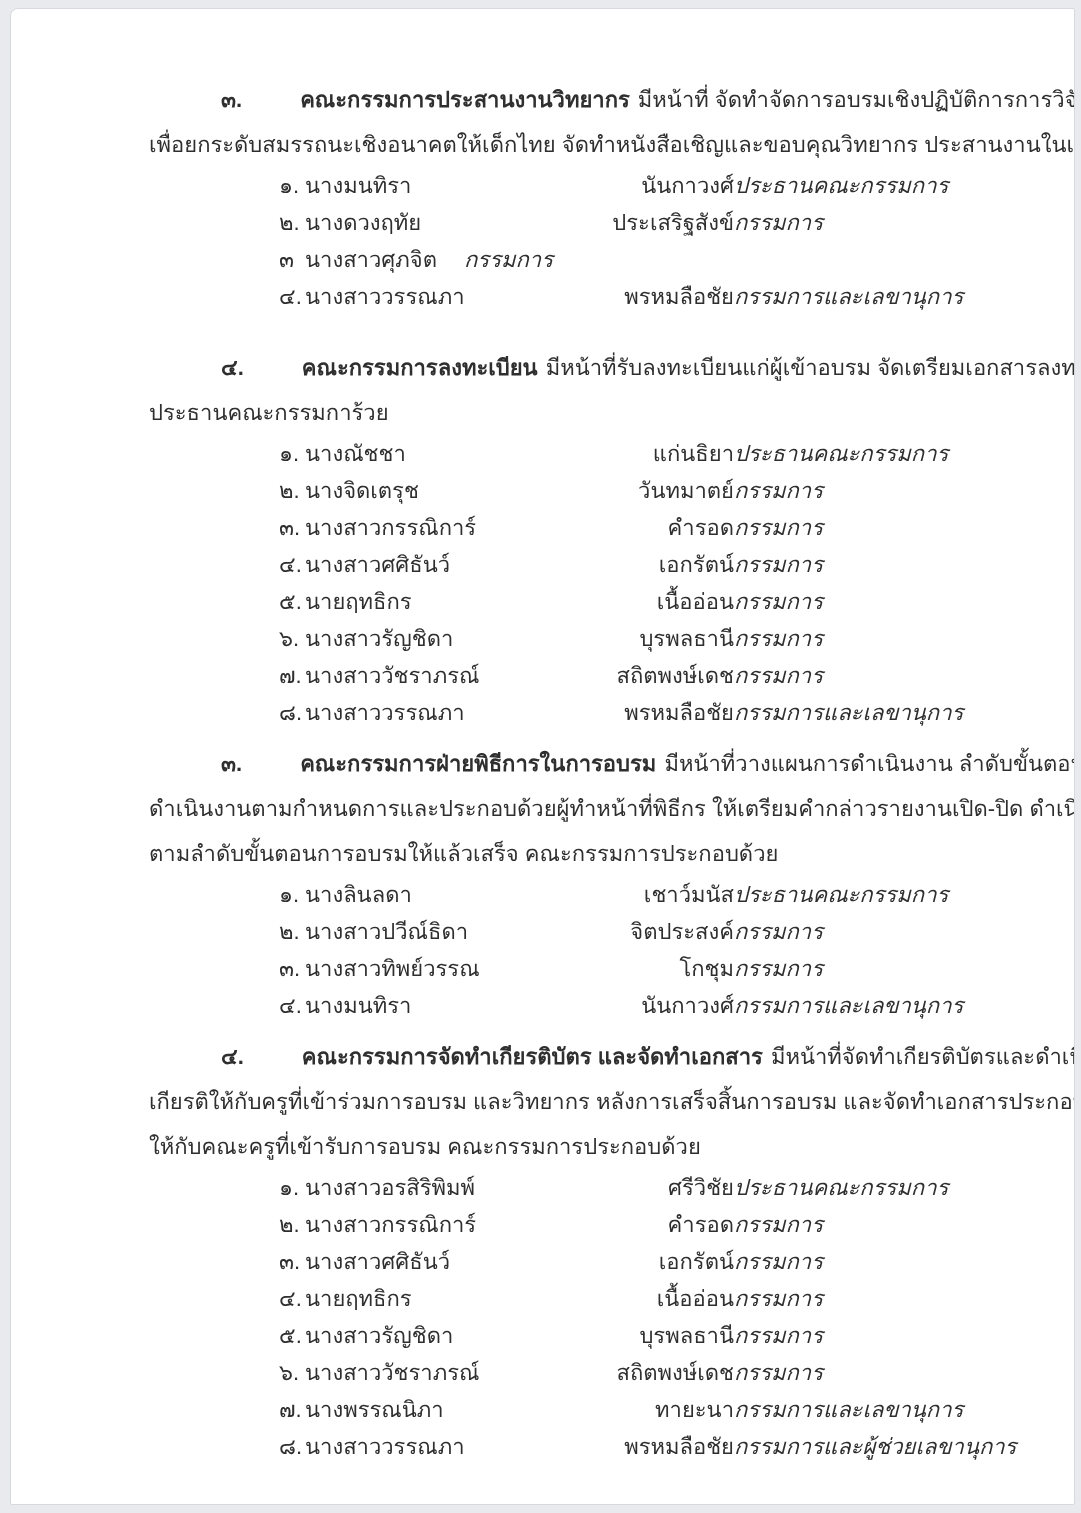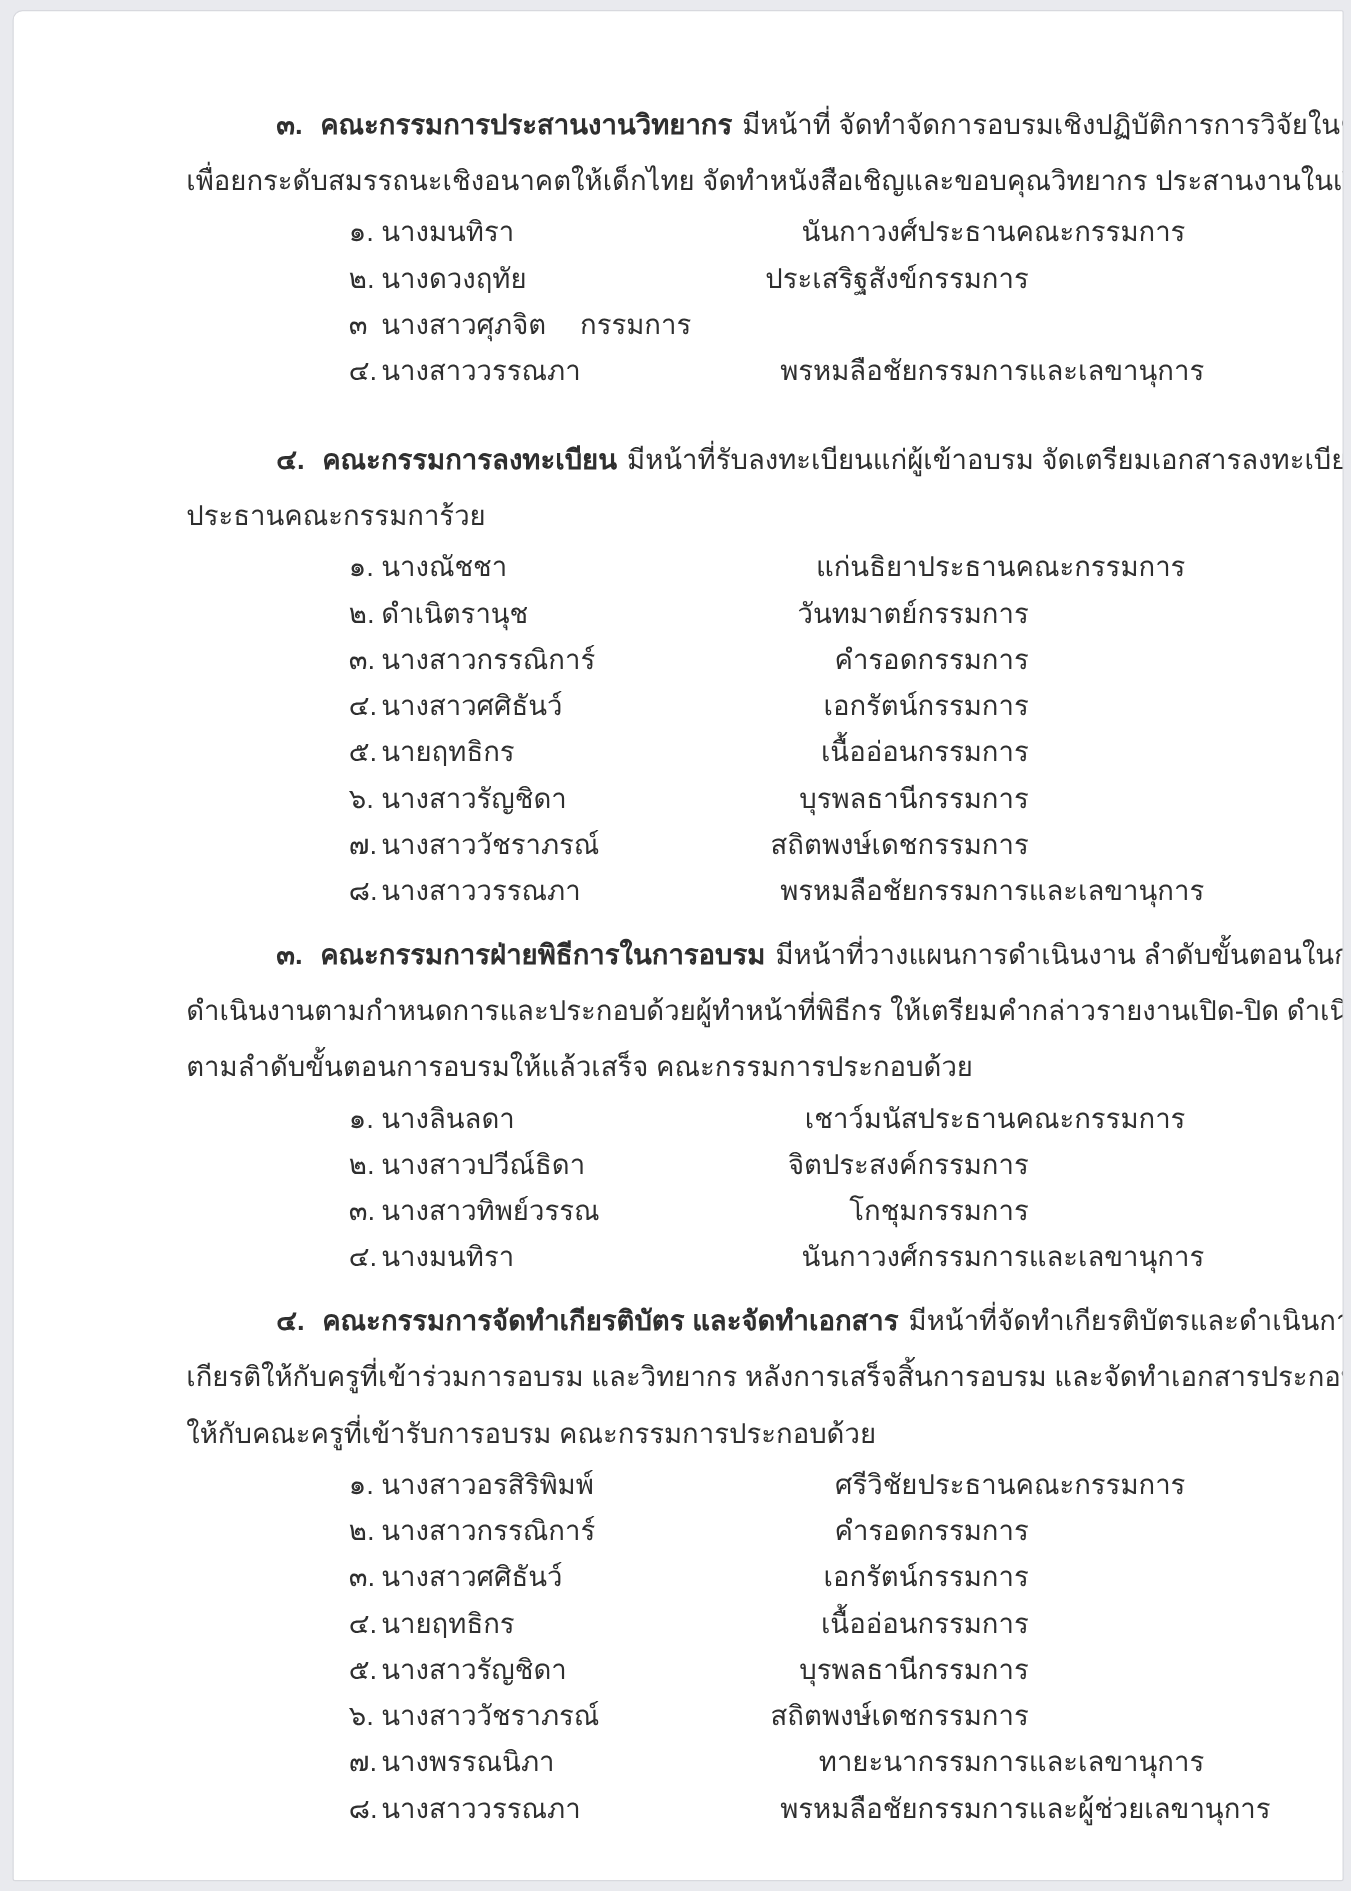--- a/index.html
+++ b/index.html
@@ -23,33 +23,33 @@
     color: #2f2f2f;
     font-size: 22px;
   }
   .pline {
     line-height: 45px;
     white-space: nowrap;
   }
   .indent { padding-left: 72px; }
   .b { font-weight: bold; }
   .num { margin-right: 14px; }
-  .ttl { margin-right: 8px; }
+  .ttl { margin-right: 8px; margin-left: 44px; }
   .members { margin-top: 0px; }
   .mrow {
     display: flex;
     height: 37px;
     line-height: 37px;
     padding-left: 130px;
     white-space: nowrap;
   }
   .mcol1 { width: 185px; flex: 0 0 185px; }
   .mno { display: inline-block; min-width: 26px; }
   .mcol2 { width: 270px; flex: 0 0 270px; text-align: right; }
-  .mcol3 { flex: 1 1 auto; }
+  .mcol3 { flex: 1 1 auto; font-style: italic; }
   .gap-lg { margin-top: 30px; }
   .gap-sm { margin-top: 10px; }
 </style>
 </head>
 <body>
 
 <div class="paper">
   <div class="content">
 
     <section class="sec">
@@ -89,21 +89,21 @@
         </div>
         <div class="pline">ประธานคณะกรรมการ้วย</div>
       </div>
       <div class="members">
         <div class="mrow">
           <span class="mcol1"><span class="mno">๑.</span><span>นางณัชชา</span></span>
           <span class="mcol2">แก่นธิยา</span>
           <span class="mcol3">ประธานคณะกรรมการ</span>
         </div>
         <div class="mrow">
-          <span class="mcol1"><span class="mno">๒.</span><span>ดำเนิตรานุช</span></span>
+          <span class="mcol1"><span class="mno">๒.</span><span>นางจิดเตรุช</span></span>
           <span class="mcol2">วันทมาตย์</span>
           <span class="mcol3">กรรมการ</span>
         </div>
         <div class="mrow">
           <span class="mcol1"><span class="mno">๓.</span><span>นางสาวกรรณิการ์</span></span>
           <span class="mcol2">คำรอด</span>
           <span class="mcol3">กรรมการ</span>
         </div>
         <div class="mrow">
           <span class="mcol1"><span class="mno">๔.</span><span>นางสาวศศิธันว์</span></span>

